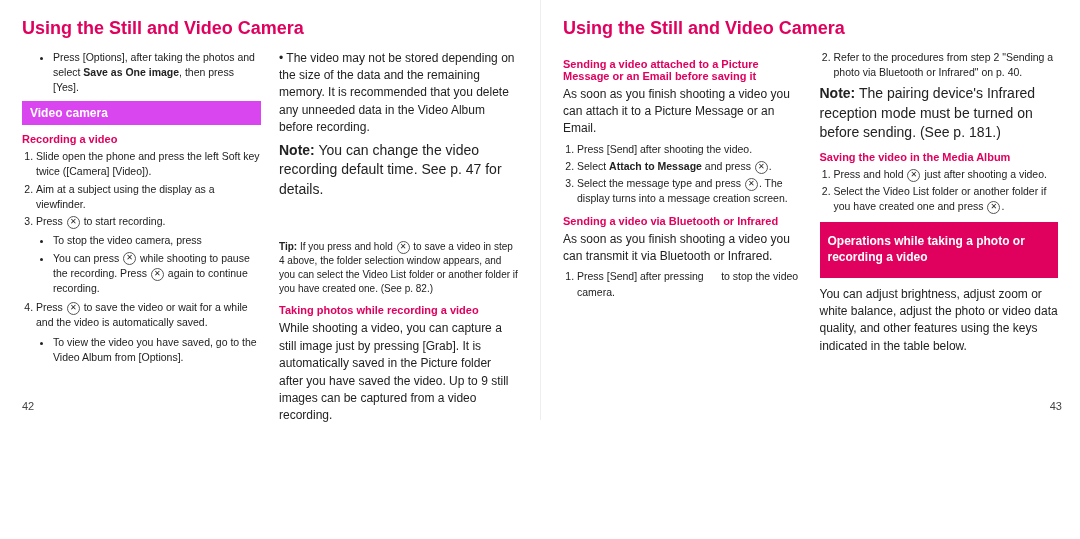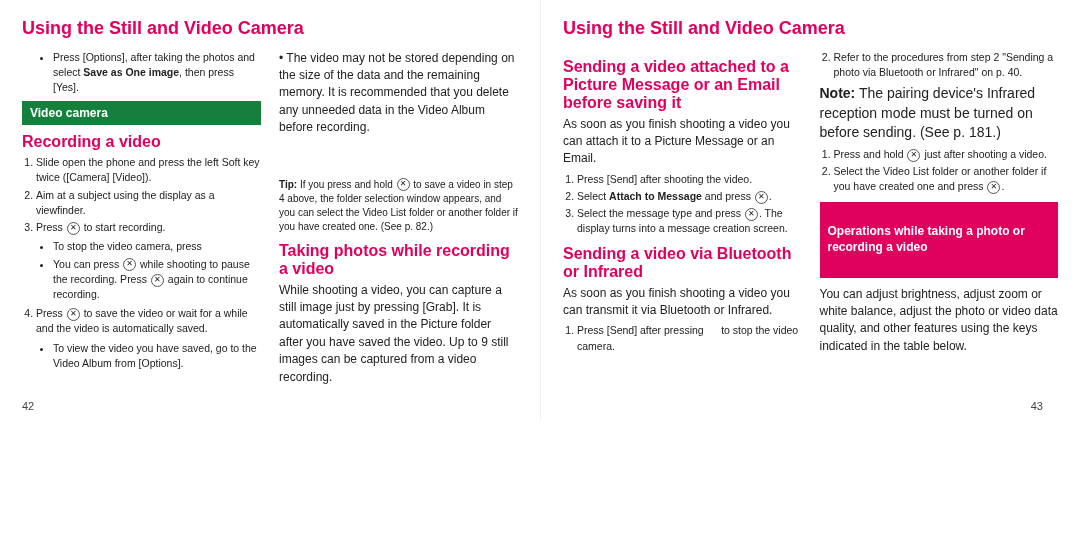--- a/index.html
+++ b/index.html
@@ -33,39 +33,39 @@
       margin-bottom: 10px;
       line-height: 1.2;
     }
     .page-number {
       position: absolute;
       bottom: 8px;
       font-size: 11px;
       color: #444;
     }
     .page-number-left { left: 22px; }
-    .page-number-right { right: 37px; }
+    .page-number-right { right: 18px; }
     .two-col {
       display: flex;
       gap: 18px;
     }
     .col { flex: 1; }
     .section-header {
-      background: #15803d;
+      background: #d946ef;
       color: #fff;
       font-weight: bold;
       font-size: 12px;
       padding: 5px 8px;
       margin-bottom: 8px;
       margin-top: 6px;
     }
     .subheading {
       color: #e0005e;
       font-weight: bold;
-      font-size: 16px;
+      font-size: 11px;
       margin-bottom: 4px;
       margin-top: 8px;
     }
     p {
       font-size: 12px;
       line-height: 1.45;
       margin-bottom: 4px;
     }
     ol {
       padding-left: 14px;
@@ -111,21 +111,21 @@
       line-height: 10px;
       font-size: 8px;
       vertical-align: middle;
       margin: 0 1px;
     }
     .ops-header {
       background: #e0005e;
       color: #fff;
       font-weight: bold;
       font-size: 12px;
-      padding: 22px 8px;
+      padding: 12px 8px;
       margin-bottom: 8px;
       margin-top: 8px;
       line-height: 1.3;
     }
   </style>
 </head>
 <body>
 
 <div class="page">
 
@@ -156,20 +156,21 @@
           <li>Press <span class="circle-icon">✕</span> to save the video or wait for a while and the video is automatically saved.</li>
         </ol>
         <ul>
           <li>To view the video you have saved, go to the Video Album from [Options].</li>
         </ul>
       </div>
 
       <div class="col">
         <p>• The video may not be stored depending on the size of the data and the remaining memory. It is recommended that you delete any unneeded data in the Video Album before recording.</p>
 
+        <p class="note"><b>Note:</b> You can change the video recording default time. See p. 47 for details.</p>
 
         <p class="tip"><b>Tip:</b> If you press and hold <span class="circle-icon">✕</span> to save a video in step 4 above, the folder selection window appears, and you can select the Video List folder or another folder if you have created one. (See p. 82.)</p>
 
         <div class="subheading">Taking photos while recording a video</div>
         <p>While shooting a video, you can capture a still image just by pressing [Grab]. It is automatically saved in the Picture folder after you have saved the video. Up to 9 still images can be captured from a video recording.</p>
       </div>
     </div>
 
     <span class="page-number page-number-left">42</span>
   </div>
@@ -197,20 +198,21 @@
         </ol>
       </div>
 
       <div class="col">
         <ol start="2">
           <li>Refer to the procedures from step 2 "Sending a photo via Bluetooth or Infrared" on p. 40.</li>
         </ol>
 
         <p class="note"><b>Note:</b> The pairing device's Infrared reception mode must be turned on before sending. (See p. 181.)</p>
 
+        <div class="subheading">Saving the video in the Media Album</div>
         <ol>
           <li>Press and hold <span class="circle-icon">✕</span> just after shooting a video.</li>
           <li>Select the Video List folder or another folder if you have created one and press <span class="circle-icon">✕</span>.</li>
         </ol>
 
         <div class="ops-header">Operations while taking a photo or recording a video</div>
         <p>You can adjust brightness, adjust zoom or white balance, adjust the photo or video data quality, and other features using the keys indicated in the table below.</p>
       </div>
     </div>
 

